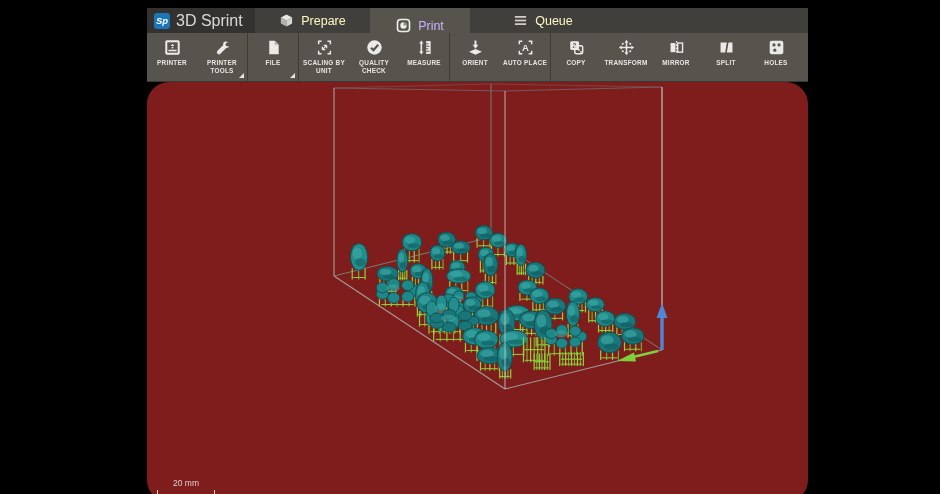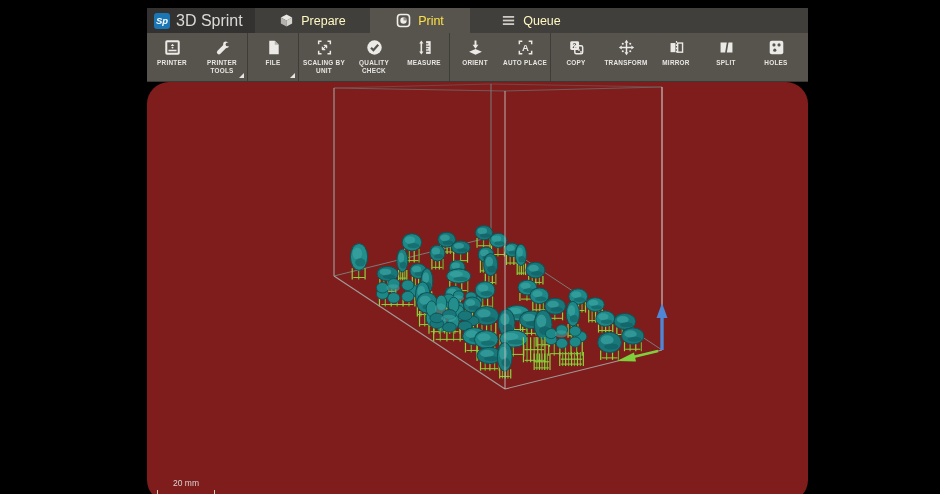--- a/index.html
+++ b/index.html
@@ -17,22 +17,22 @@
                   padding-left:7px; gap:6px; flex:none; }
   .logo-badge { width:16px; height:16px; border-radius:3px; background:#1b76b6;
                 color:#fff; font-size:9.5px; font-weight:bold; font-style:italic;
                 display:flex; align-items:center; justify-content:center; }
   .app-title { color:#dbd9d5; font-size:16px; }
   .tabs { display:flex; flex:1; }
   .tab { display:flex; align-items:center; justify-content:center; gap:7px;
          color:#fef9c3; font-size:12.5px; }
   .tab:nth-child(1){ width:115px; }
   .tab:nth-child(2){ width:100px; }
-  .tab:nth-child(3){ width:122px; }
-  .tab.active { background:#57544e; color:#fde047; }
+  .tab:nth-child(3){ width:122px;margin-left:12px; }
+  .tab.active { background:#57544e; color:#c4b5fd;align-items:flex-end; }
   .ticon { display:flex; align-items:center; }
 
   
   .toolbar { height:49px; background:#57544e; display:flex; align-items:stretch;
              flex:none; border-bottom:1px solid rgba(30,29,27,.5); }
   .tbtn { width:50px; flex:none; display:flex; flex-direction:column;
           align-items:center; padding-top:6px; position:relative; }
   .tbtn .bicon { height:18px; display:flex; justify-content:center; }
   .tbtn .blbl { margin-top:2px; font-size:6.4px; font-weight:bold; color:#e8e6e2;
                 text-align:center; line-height:1.25; letter-spacing:.25px; padding:0 2px; }

